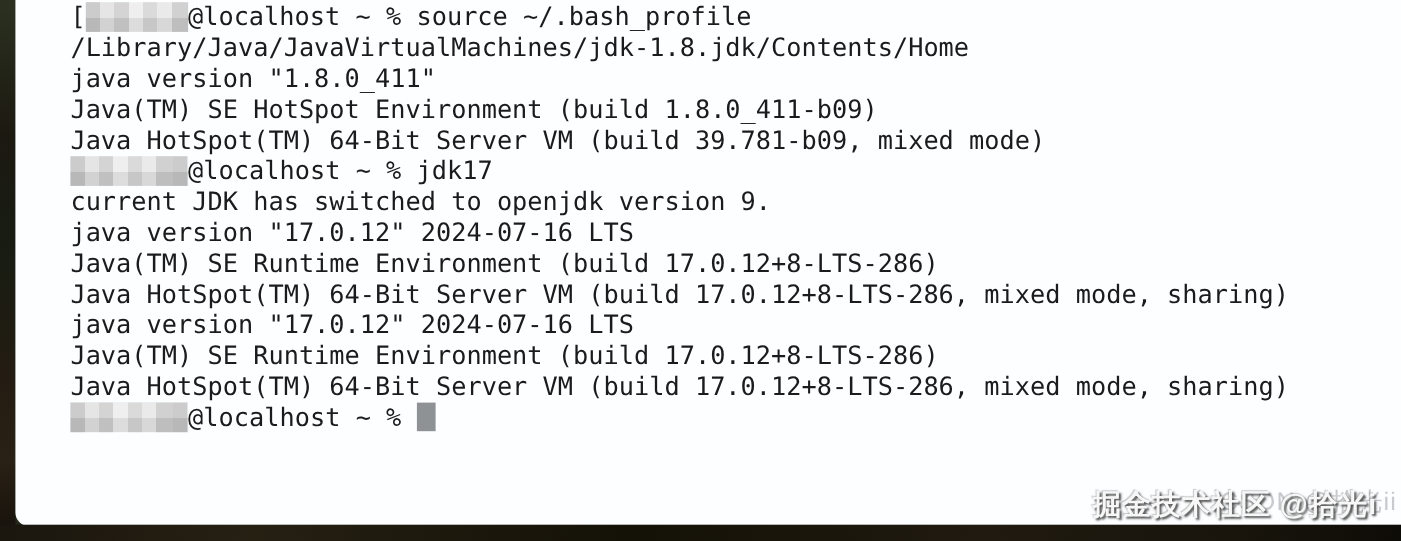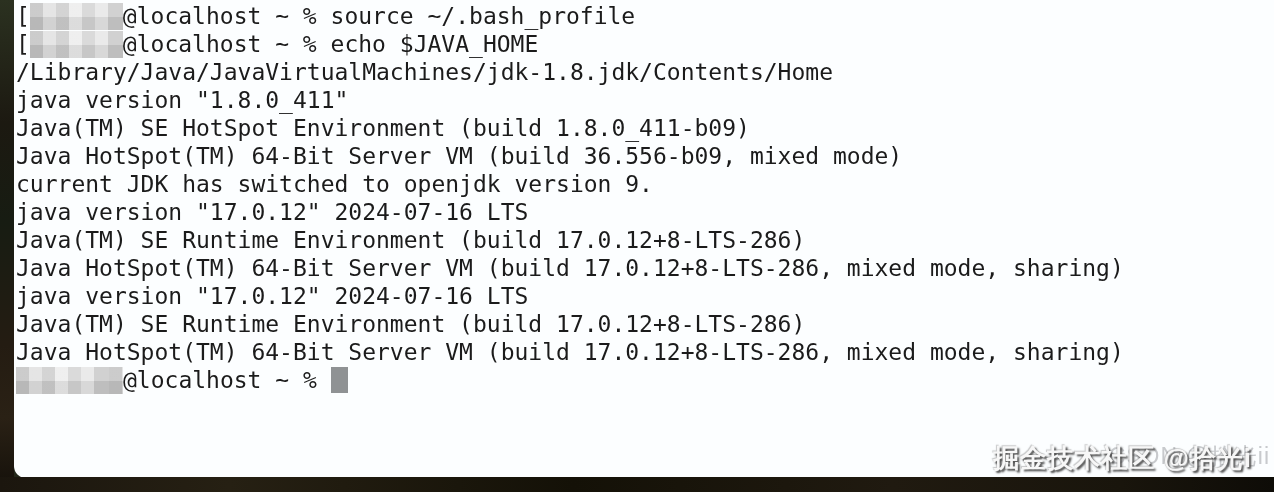--- a/index.html
+++ b/index.html
@@ -27,20 +27,21 @@
     border-bottom-left-radius: 12px;
     padding: 2px 0 0 2px;
     box-sizing: border-box;
     overflow: hidden;
   }
   .line {
     height: 28px; line-height: 28px;
     font-size: 23px; letter-spacing: 0;
     color: #1b1b1b;
     white-space: pre;
+    margin-left: 48px;
   }
   
   .redacted {
     display: inline-block; width: 93px; height: 27px;
     vertical-align: -6px;
     background:
       repeating-linear-gradient(0deg, rgba(0,0,0,0.07) 0 13px, rgba(255,255,255,0.10) 13px 27px),
       repeating-linear-gradient(90deg, #c6c6c6 0 13px, #e2e2e2 13px 26px, #cfcfcf 26px 39px, #ededed 39px 52px, #d6d6d6 52px 65px, #e8e8e8 65px 78px, #cccccc 78px 93px);
   }
   .redacted.wide { width: 107px; }
@@ -69,25 +70,25 @@
 </style>
 </head>
 <body>
 
 <div class="screen">
   <div class="wallpaper-left"></div>
 
   <div class="terminal-window">
     <div id="terminal-output">
         <div class="line"><span>[</span><span class="redacted" title="(pixelated username)"></span><span>@localhost ~ % </span><span>source ~/.bash_profile</span></div>
-        <div class="line"><span>[</span><span class="redacted" title="(pixelated username)"></span><span>@localhost ~ % </span><span>echo $JAVA_HOME</span></div>
         <div class="line"><span>/Library/Java/JavaVirtualMachines/jdk-1.8.jdk/Contents/Home</span></div>
         <div class="line"><span>java version "1.8.0_411"</span></div>
         <div class="line"><span>Java(TM) SE HotSpot Environment (build 1.8.0_411-b09)</span></div>
-        <div class="line"><span>Java HotSpot(TM) 64-Bit Server VM (build 36.556-b09, mixed mode)</span></div>
+        <div class="line"><span>Java HotSpot(TM) 64-Bit Server VM (build 39.781-b09, mixed mode)</span></div>
+        <div class="line"><span class="redacted wide" title="(pixelated username)"></span><span>@localhost ~ % </span><span>jdk17</span></div>
         <div class="line"><span>current JDK has switched to openjdk version 9.</span></div>
         <div class="line"><span>java version "17.0.12" 2024-07-16 LTS</span></div>
         <div class="line"><span>Java(TM) SE Runtime Environment (build 17.0.12+8-LTS-286)</span></div>
         <div class="line"><span>Java HotSpot(TM) 64-Bit Server VM (build 17.0.12+8-LTS-286, mixed mode, sharing)</span></div>
         <div class="line"><span>java version "17.0.12" 2024-07-16 LTS</span></div>
         <div class="line"><span>Java(TM) SE Runtime Environment (build 17.0.12+8-LTS-286)</span></div>
         <div class="line"><span>Java HotSpot(TM) 64-Bit Server VM (build 17.0.12+8-LTS-286, mixed mode, sharing)</span></div>
         <div class="line"><span class="redacted wide" title="(pixelated username)"></span><span>@localhost ~ % </span><span class="cursor"></span></div>
       </div>
   </div>

